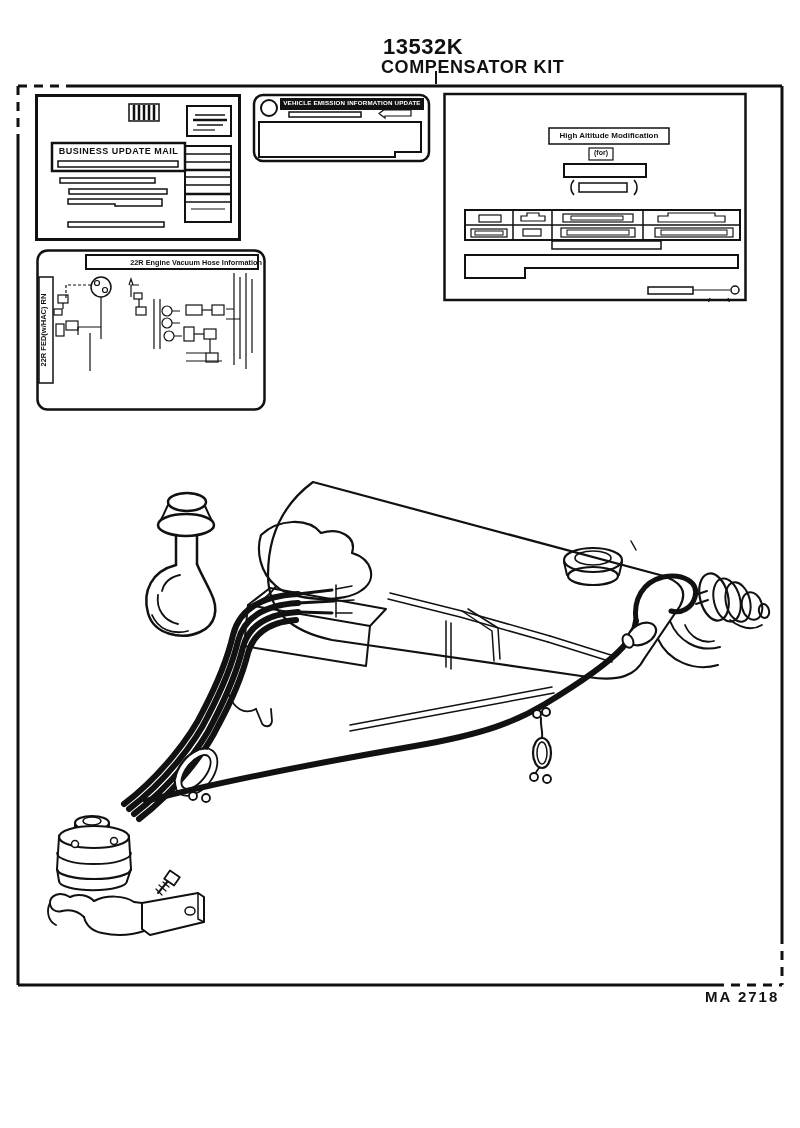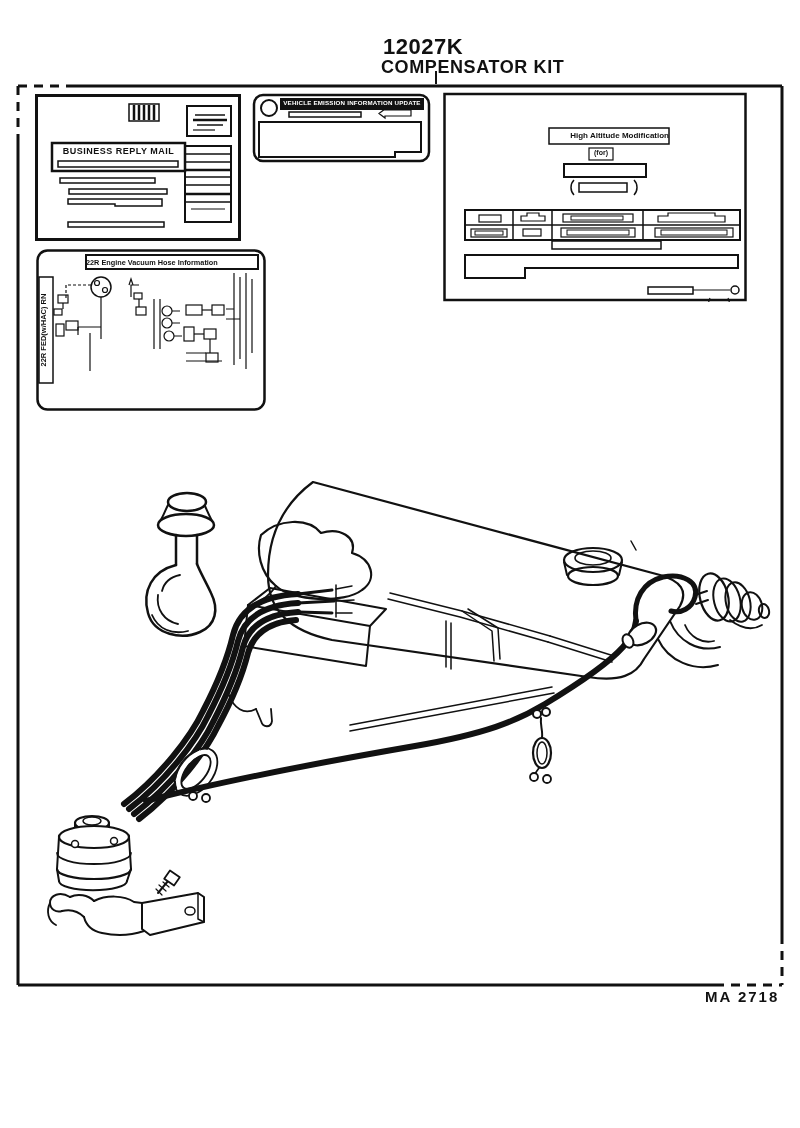--- a/index.html
+++ b/index.html
@@ -5,33 +5,33 @@
   html,body{margin:0;padding:0;background:#fff;}
   #page{position:relative;width:800px;height:1128px;background:#fff;overflow:hidden;
         font-family:"Liberation Sans",sans-serif;color:#111;}
   .abs{position:absolute;}
   .part-number{left:383px;top:34px;font-size:22px;font-weight:700;letter-spacing:0.5px;}
   .part-name{left:381px;top:57px;font-size:18px;font-weight:700;letter-spacing:0.6px;}
   .title-tick{left:435px;top:71px;width:2px;height:13px;background:#111;}
   .ma-code{left:705px;top:988px;font-size:15px;font-weight:700;letter-spacing:2px;}
   .brm-title{left:52px;top:146px;width:133px;text-align:center;font-size:9px;font-weight:700;letter-spacing:0.5px;}
   .emission-title{left:280px;top:99px;width:144px;text-align:center;font-size:6.2px;font-weight:700;color:#fff;letter-spacing:0.2px;white-space:nowrap;}
-  .ha-title{left:549px;top:130.5px;width:120px;text-align:right;font-size:8px;font-weight:700;white-space:nowrap;}
+  .ha-title{left:549px;top:130.5px;width:120px;text-align:center;font-size:8px;font-weight:700;white-space:nowrap;}
   .ha-for{left:587px;top:149px;width:28px;text-align:center;font-size:7px;font-weight:700;}
-  .vh-title{left:86px;top:257.5px;width:176px;text-align:left;font-size:7.3px;font-weight:700;white-space:nowrap;}
+  .vh-title{left:86px;top:257.5px;width:176px;text-align:right;font-size:7.3px;font-weight:700;white-space:nowrap;}
   .vh-side{left:-7px;top:323px;width:106px;height:14px;transform:rotate(-90deg);
            text-align:center;font-size:7.5px;font-weight:700;white-space:nowrap;}
   svg{display:block;}
 </style>
 </head>
 <body>
 
 <div id="page">
 
-  <div class="abs part-number">12027K</div>
+  <div class="abs part-number">13532K</div>
   <div class="abs part-name">COMPENSATOR KIT</div>
   <div class="abs title-tick"></div>
   <div class="abs ma-code">MA 2718</div>
 
   <svg class="abs" style="left:0;top:0" width="800" height="1128">
     <g stroke="#111" stroke-width="3" fill="none">
       <path d="M18,86 H70" stroke-dasharray="9,7"></path>
       <path d="M70,86 H782"></path>
       <path d="M782,86 V935"></path>
       <path d="M782,935 V985" stroke-dasharray="9,7"></path>
@@ -57,21 +57,21 @@
       <path d="M150,76 H196 M150,100 H196" stroke-width="2.5"></path>
       <path d="M156,115 H190" stroke-width="1.2"></path>
       <rect x="17" y="49" width="133" height="28" stroke-width="2.5"></rect>
       <rect x="23" y="67" width="120" height="6" stroke-width="1.5"></rect>
       <rect x="25" y="84" width="95" height="5" stroke-width="1.5"></rect>
       <rect x="34" y="95" width="98" height="5" stroke-width="1.5"></rect>
       <path d="M33,105 H127 V112 H80 V110 H33 Z" stroke-width="1.5"></path>
       <rect x="33" y="128" width="96" height="5" stroke-width="1.5"></rect>
     </g>
   </svg>
-  <div class="abs brm-title">BUSINESS REPLY MAIL</div>
+  <div class="abs brm-title">BUSINESS UPDATE MAIL</div>
 
   <svg class="abs" style="left:252px;top:93px" width="180" height="72">
     <g stroke="#111" fill="none">
       <rect x="2" y="2" width="175" height="66" rx="9" stroke-width="2.5"></rect>
       <circle cx="17" cy="15" r="8" stroke-width="2"></circle>
       <rect x="28" y="5" width="144" height="12" fill="#111" stroke="none"></rect>
       <rect x="37" y="19" width="72" height="5" stroke-width="1.5"></rect>
       <path d="M159,17 V23 H133 V25 L127,20.5 L133,16 V17 Z" stroke-width="1.2"></path>
       <path d="M7,29 H169 V59 H143 V64 H7 Z" stroke-width="2"></path>
     </g>

